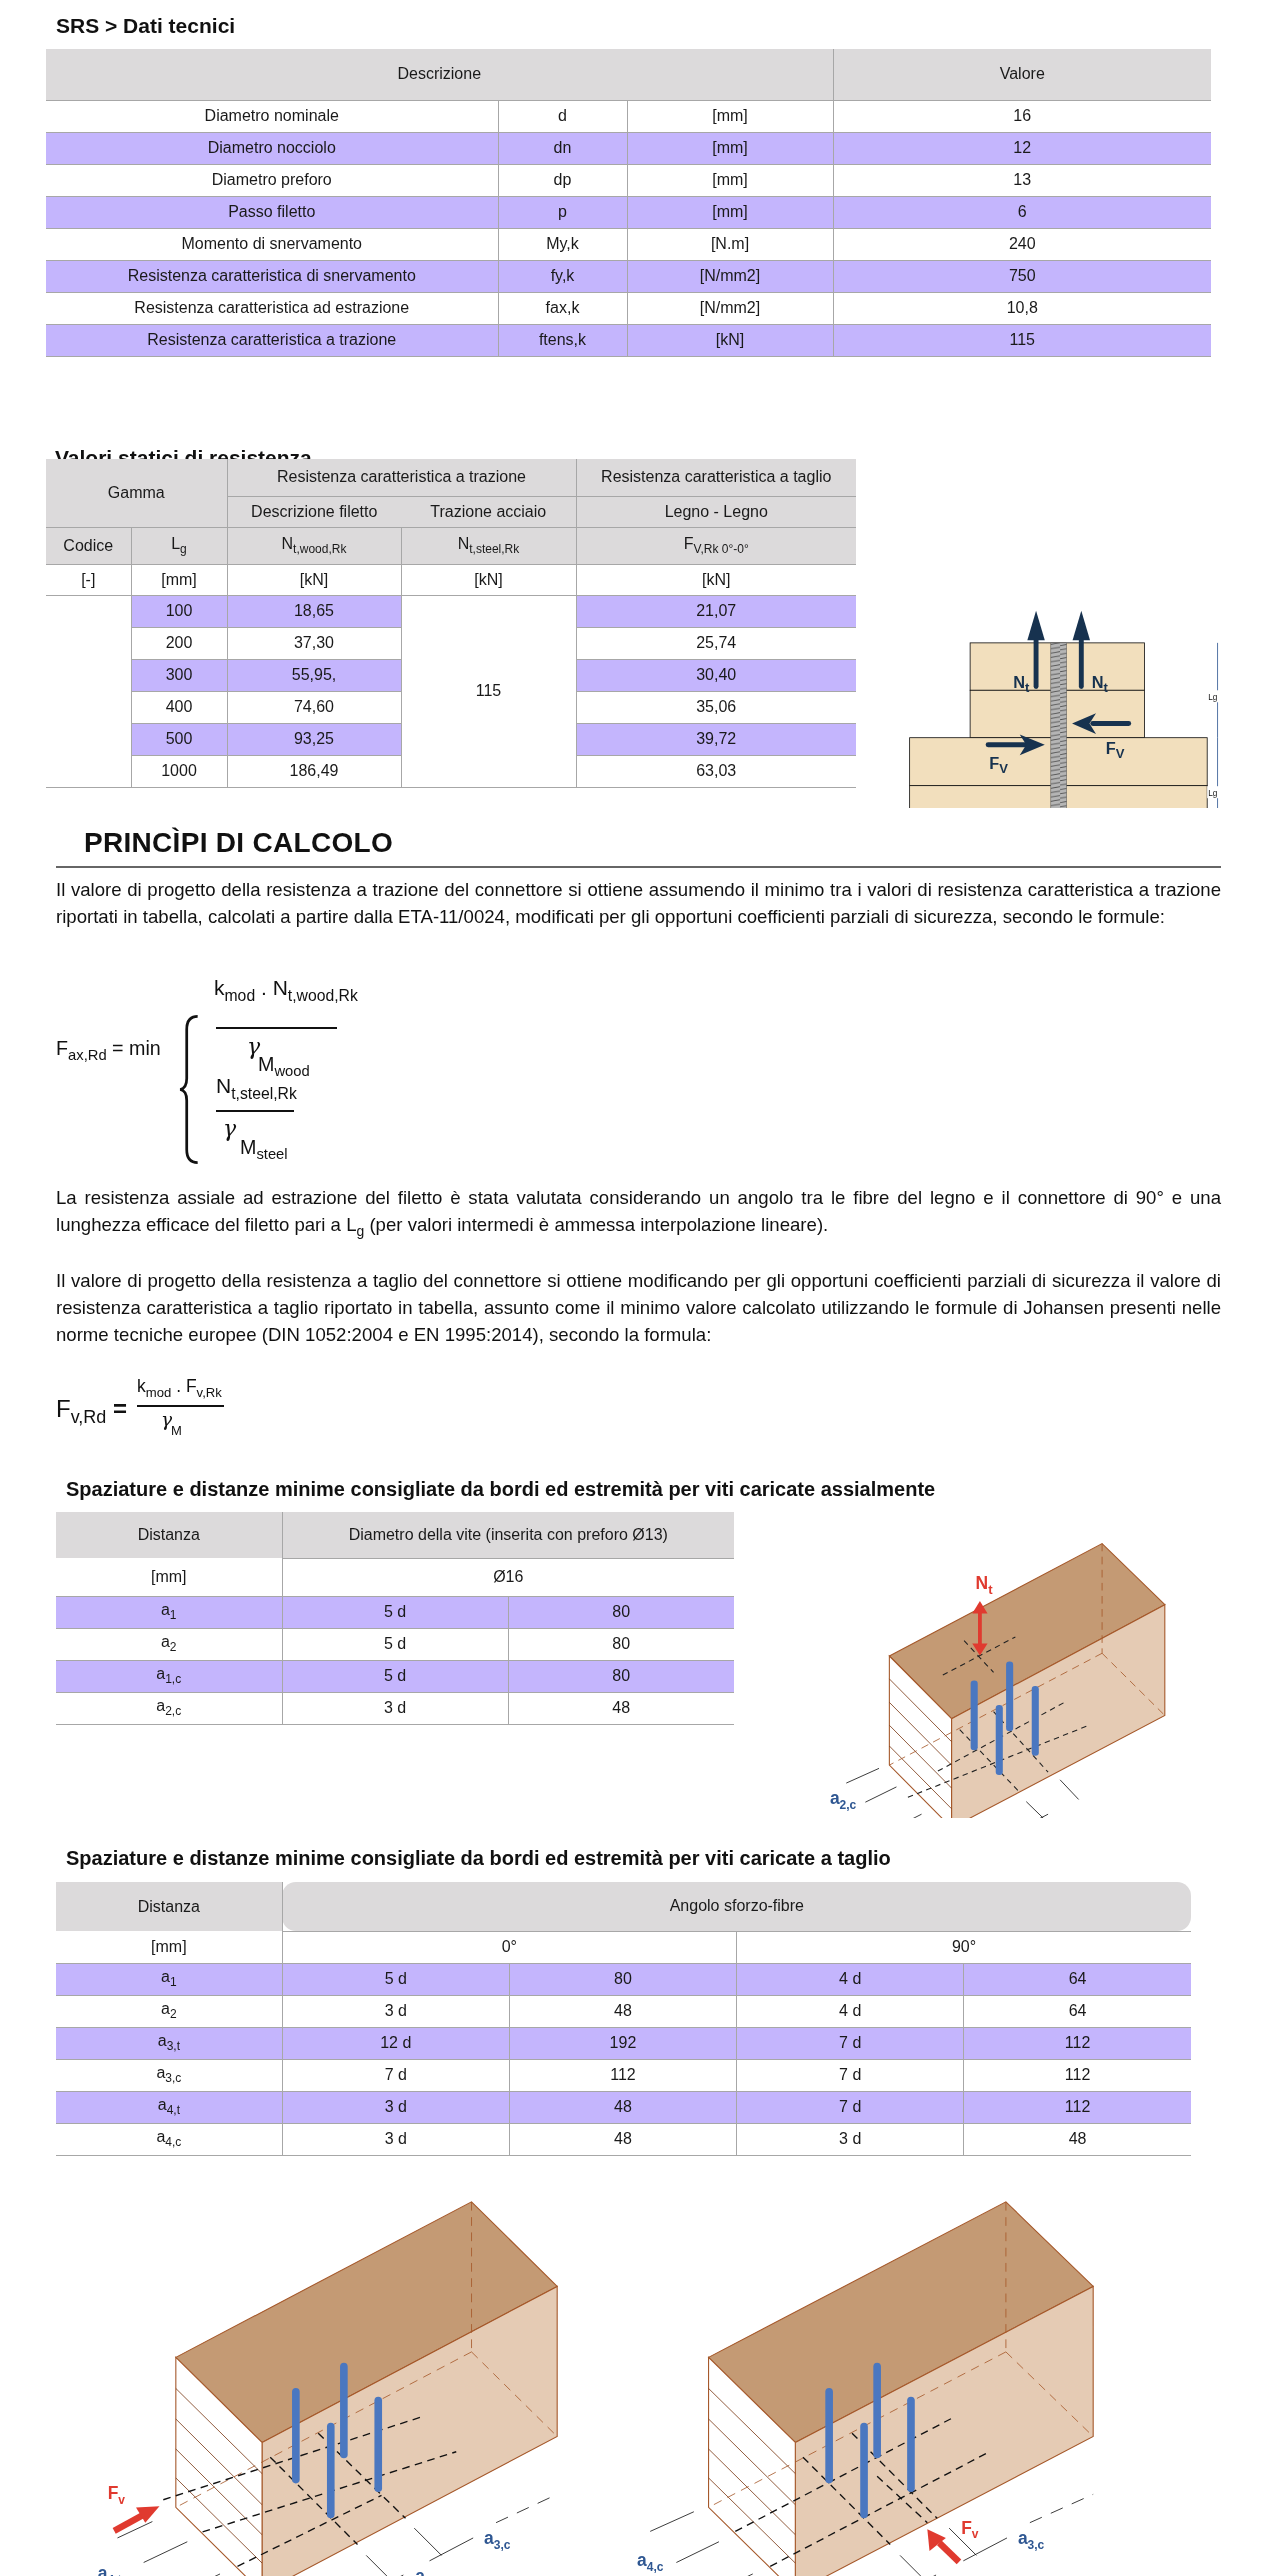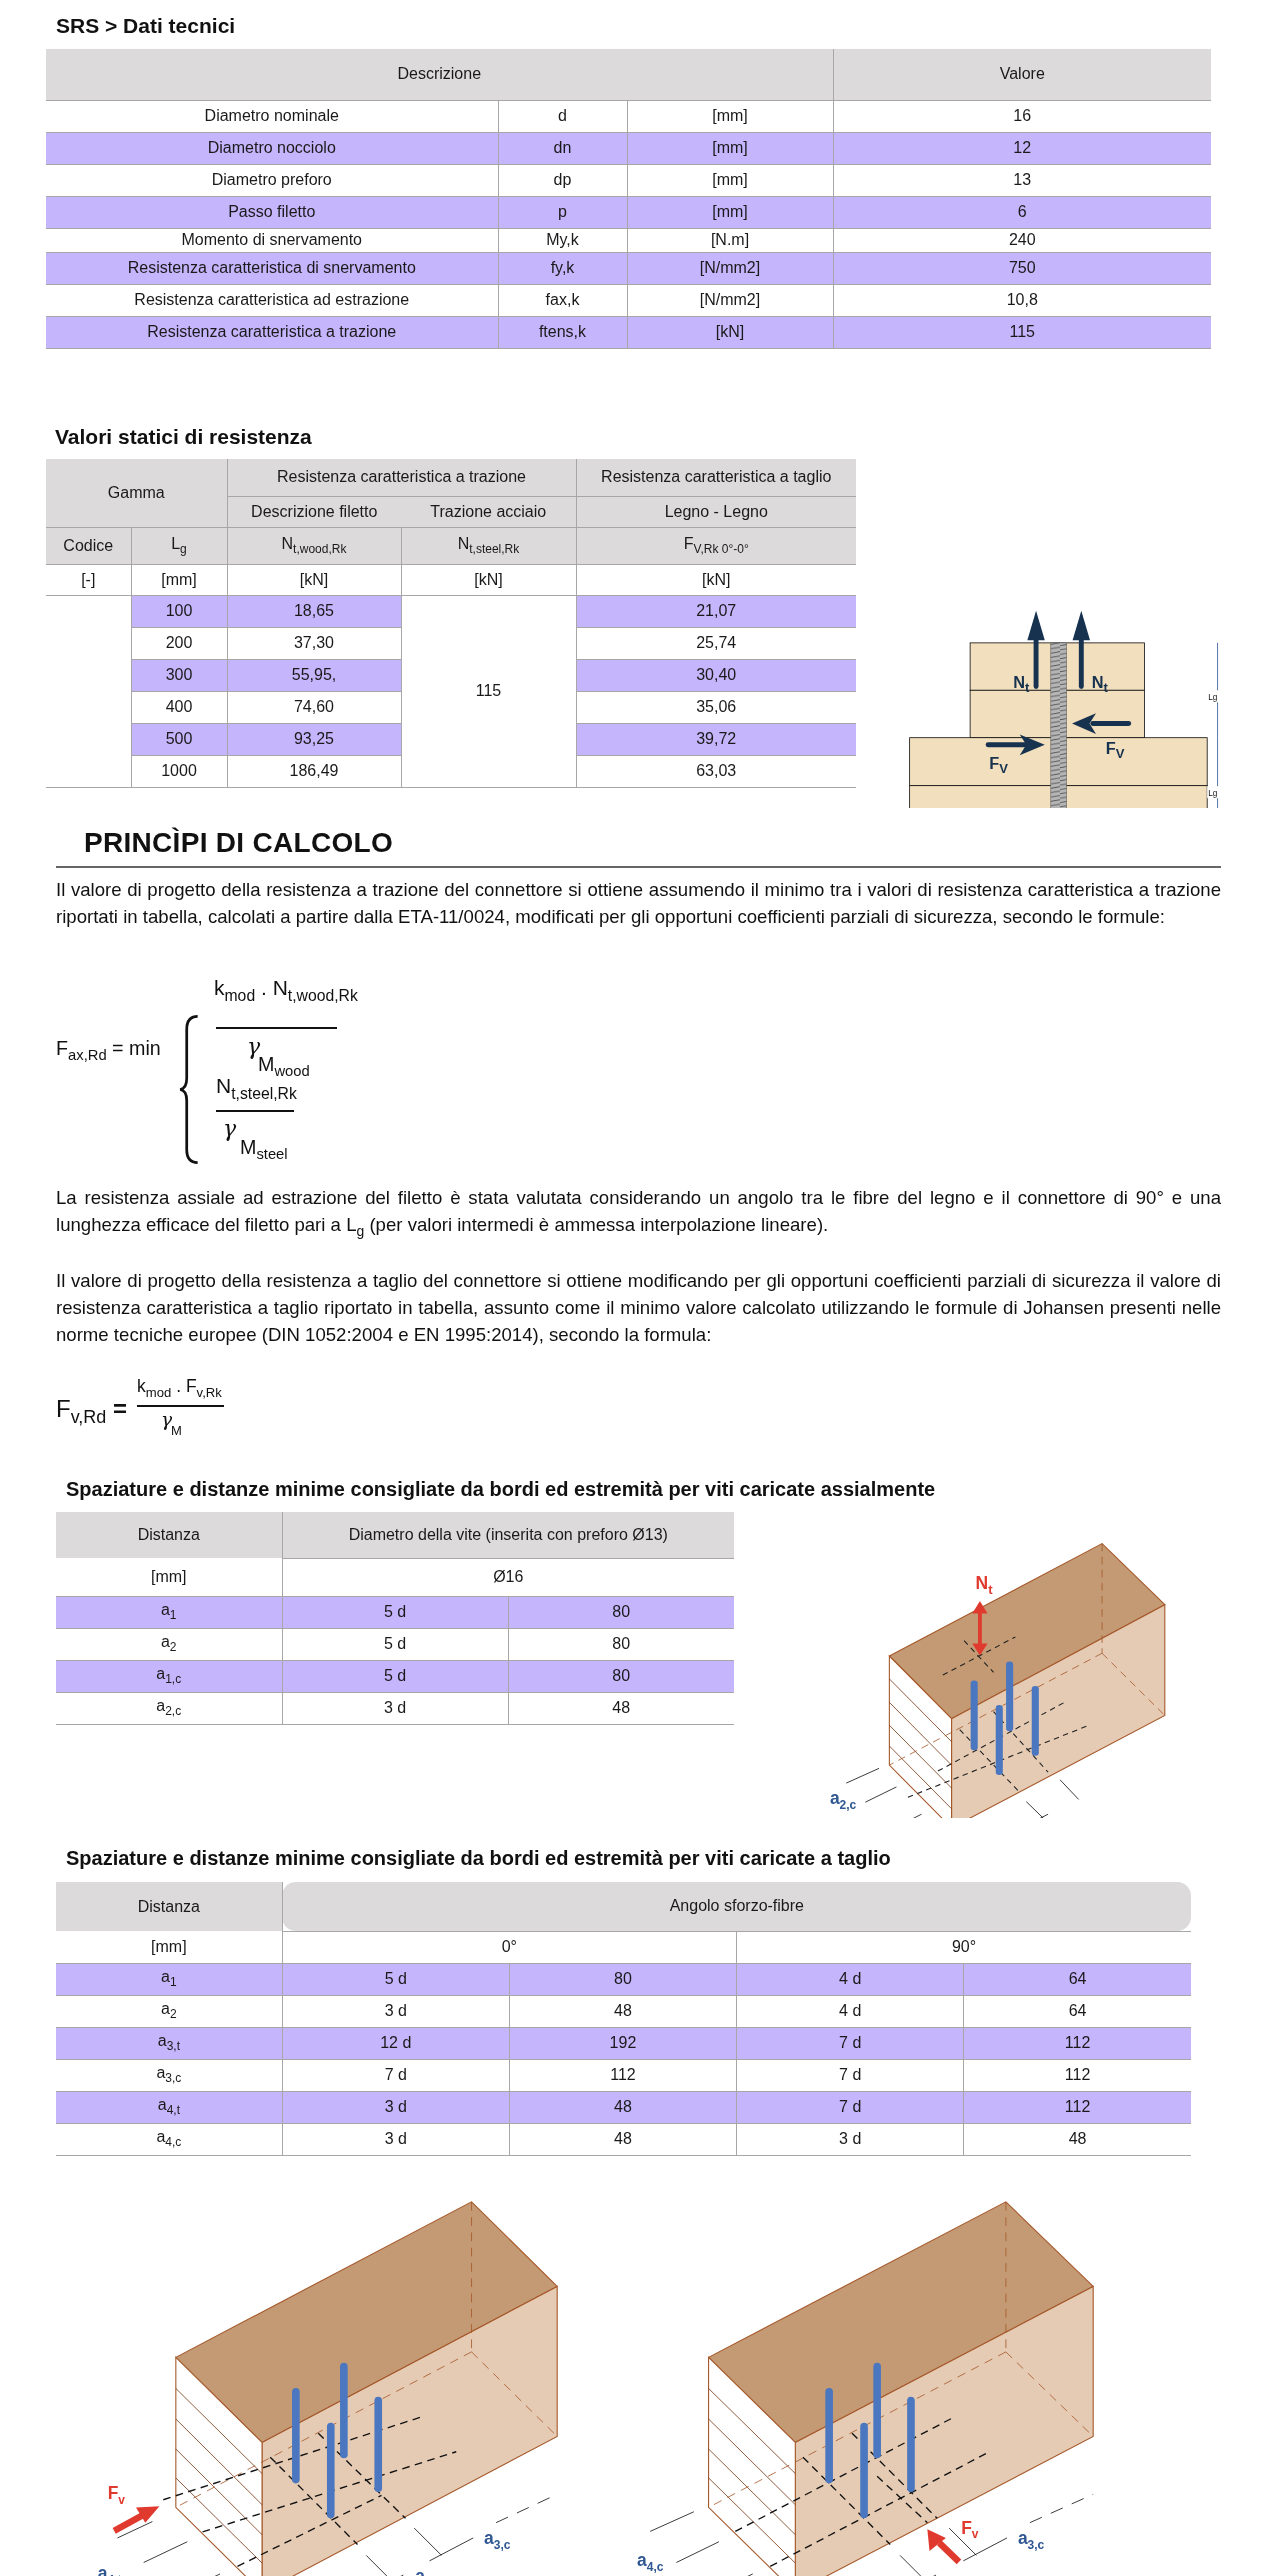--- a/index.html
+++ b/index.html
@@ -59,21 +59,21 @@
     <td class="vl">dp</td>
     <td class="vl">[mm]</td>
     <td class="vl">13</td>
   </tr>
   <tr class="bb alt" style="height:32px;margin-top:37px;">
     <td>Passo filetto</td>
     <td class="vl">p</td>
     <td class="vl">[mm]</td>
     <td class="vl">6</td>
   </tr>
-  <tr class="bb wh" style="height:24px;">
+  <tr class="bb wh" style="height:32px;">
     <td>Momento di snervamento</td>
     <td class="vl">My,k</td>
     <td class="vl">[N.m]</td>
     <td class="vl">240</td>
   </tr>
   <tr class="bb alt" style="height:32px;">
     <td>Resistenza caratteristica di snervamento</td>
     <td class="vl">fy,k</td>
     <td class="vl">[N/mm2]</td>
     <td class="vl">750</td>
@@ -86,21 +86,21 @@
   </tr>
   <tr class="bb alt" style="height:32px;">
     <td>Resistenza caratteristica a trazione</td>
     <td class="vl">ftens,k</td>
     <td class="vl">[kN]</td>
     <td class="vl">115</td>
   </tr>
 </tbody>
   </table>
 
-<div class="title" style="left:55px; top:425px;">Valori statici di resistenza</div>
+<div class="title" style="left:55px; top:446px;">Valori statici di resistenza</div>
 
 <table class="t" style="left:46px; top:459px; width:810px;">
   <colgroup>
       <col style="width:85px">
       <col style="width:96px">
       <col style="width:174px">
       <col style="width:175px">
       <col style="width:280px">
     </colgroup>
   <tbody>

